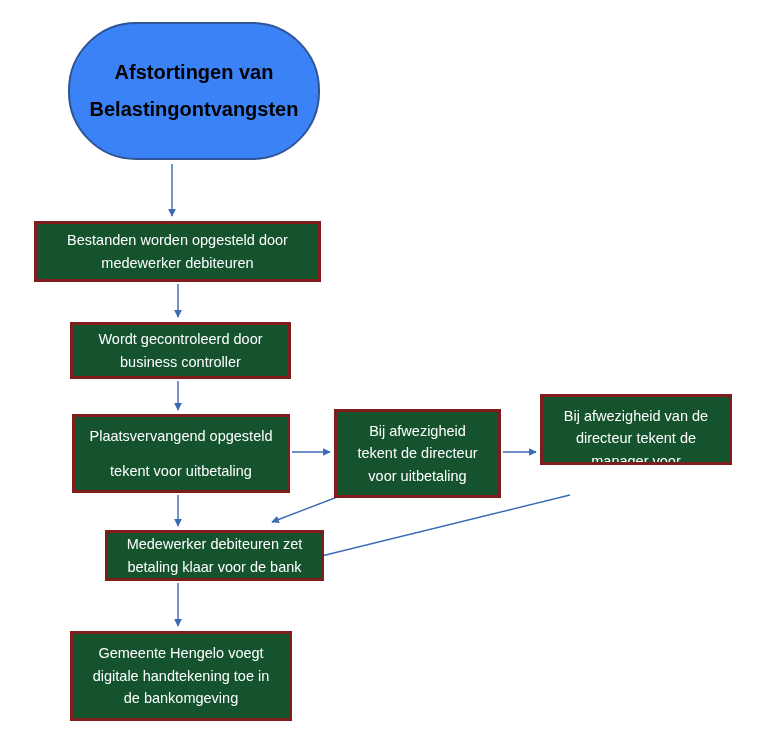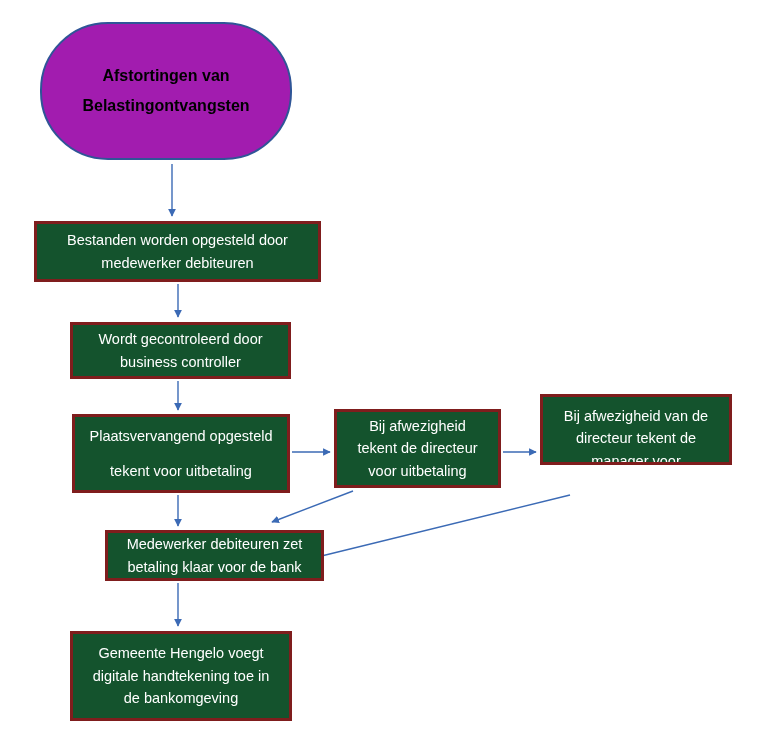--- a/index.html
+++ b/index.html
@@ -31,30 +31,30 @@
     font-size: 14.5px;
     line-height: 1.55;
     overflow: hidden;
   }
   .node .line {
     display: block;
     white-space: nowrap;
   }
   
   #node-start {
-    left: 40px;
+    left: 68px;
     top: 22px;
     width: 252px;
     height: 138px;
     border-radius: 68px / 68px;
-    background: #a21caf;
+    background: #3b82f6;
     border: 2px solid #2F5597;
     color: #000000;
     font-weight: bold;
-    font-size: 16px;
+    font-size: 20px;
     line-height: 1.85;
   }
   #node-bestanden {
     left: 34px;
     top: 221px;
     width: 287px;
     height: 61px;
   }
   #node-controle {
     left: 70px;
@@ -66,21 +66,21 @@
     left: 72px;
     top: 414px;
     width: 218px;
     height: 79px;
     line-height: 2.35;
   }
   #node-afwezig1 {
     left: 334px;
     top: 409px;
     width: 167px;
-    height: 79px;
+    height: 89px;
   }
   #node-afwezig2 {
     left: 540px;
     top: 394px;
     width: 192px;
     height: 71px;
     justify-content: flex-start;
     padding-top: 8px;
   }
   #node-medewerker {

